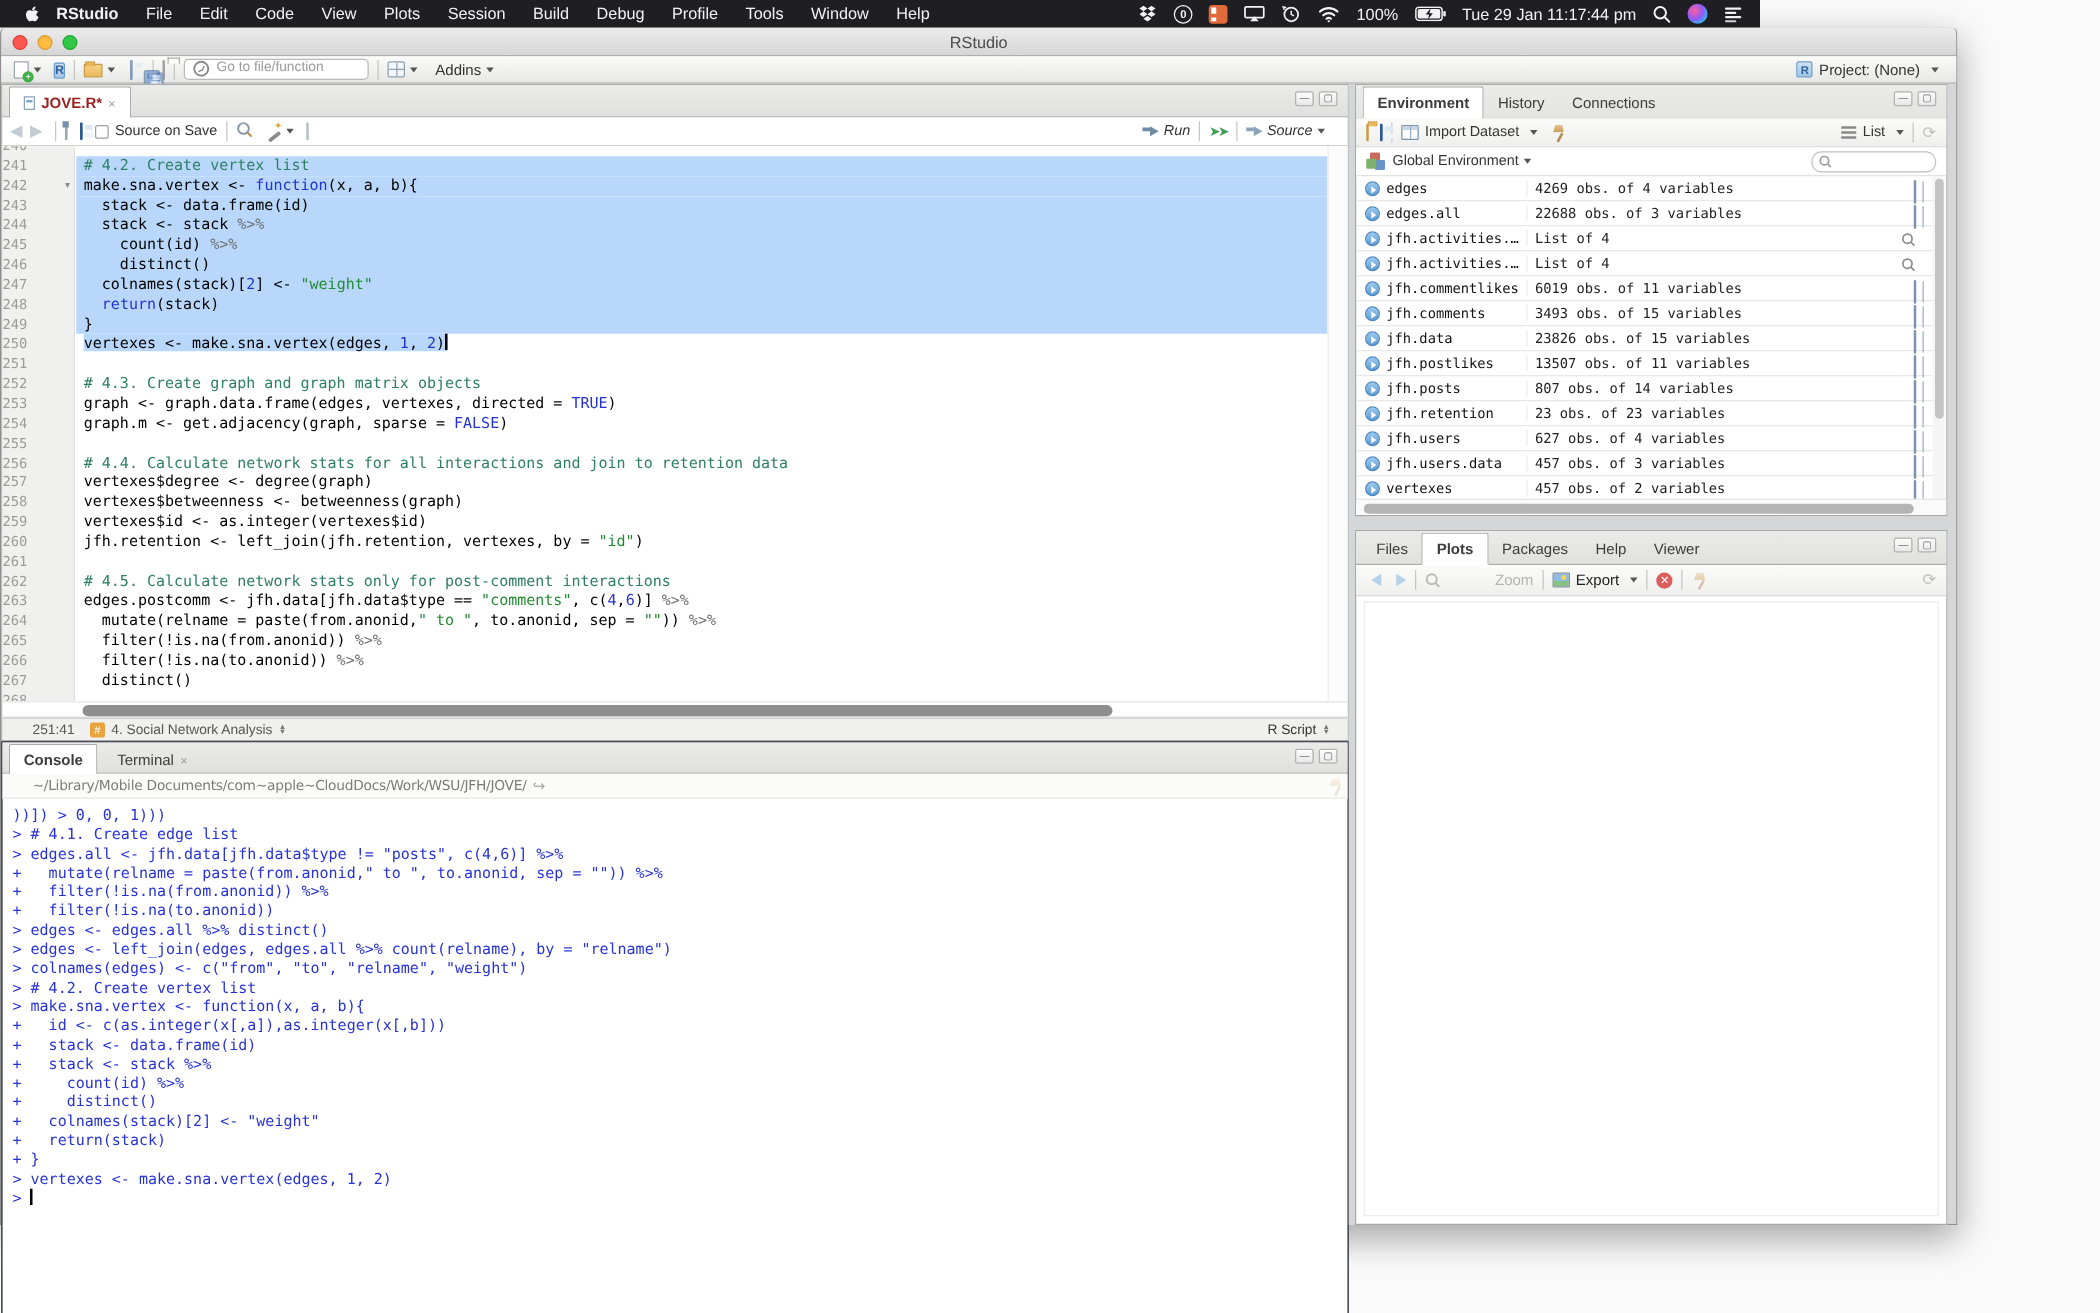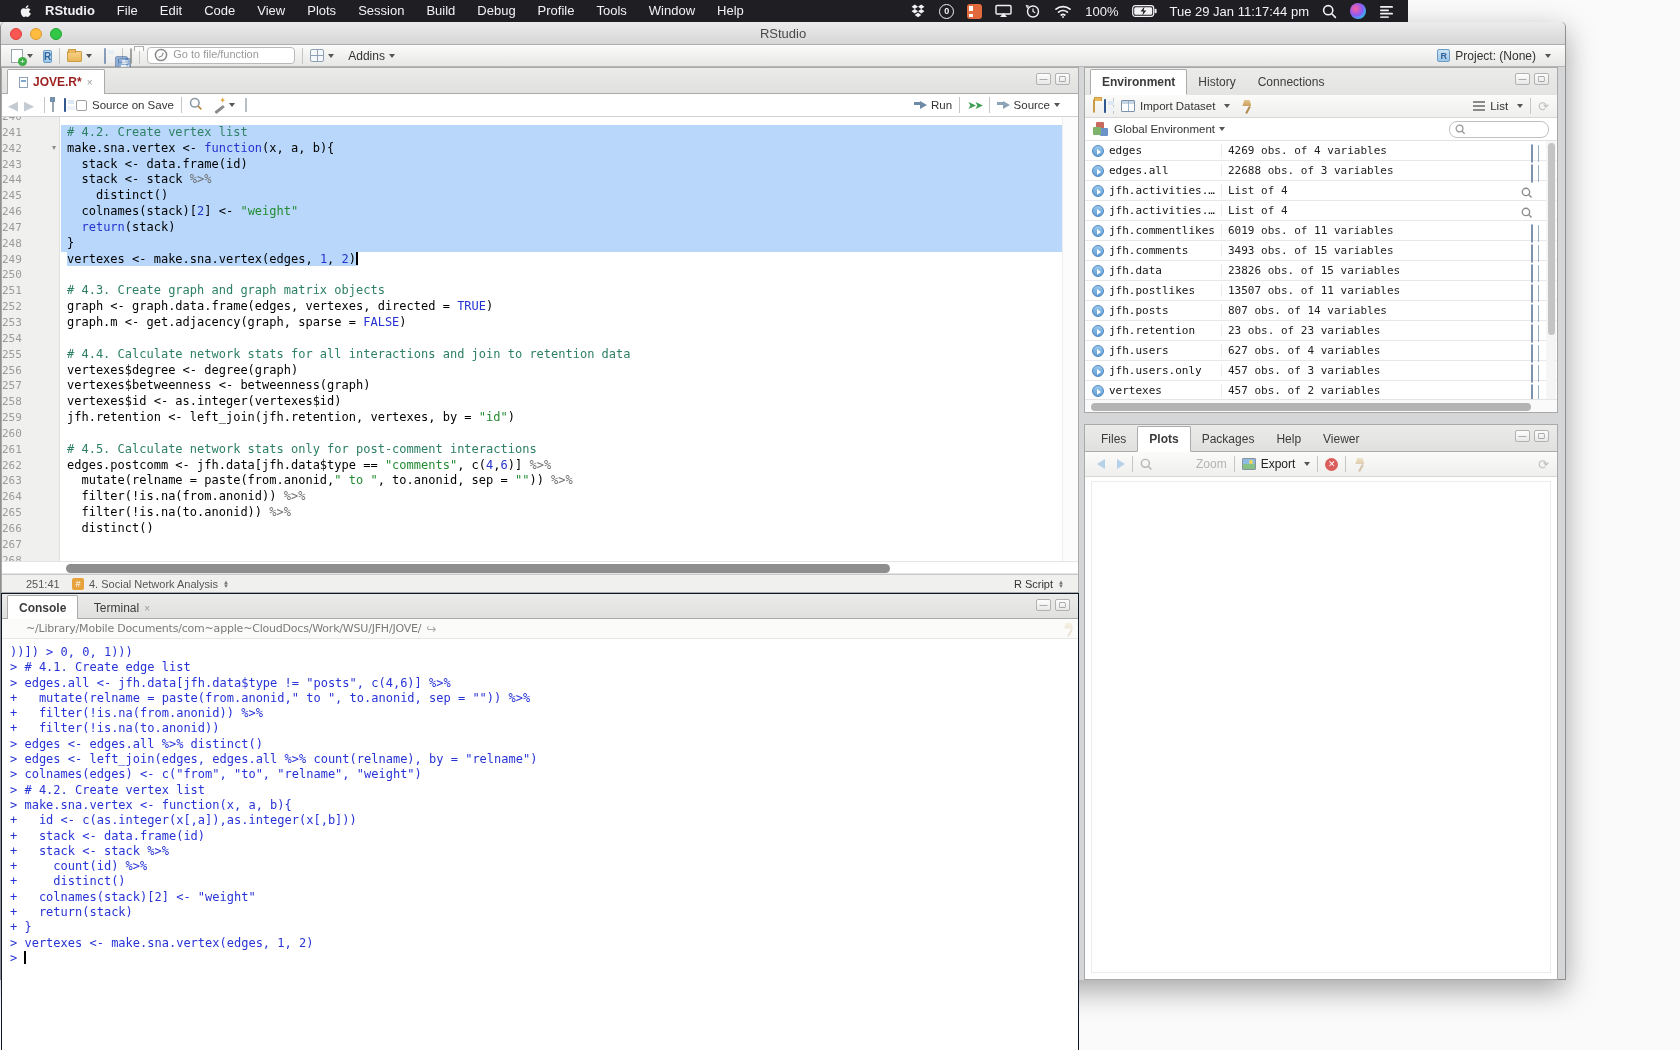--- a/index.html
+++ b/index.html
@@ -104,21 +104,21 @@
   .nav-chev { font-size:13px; color:#c3cad1; margin:0 3px; }
   .i-popout { width:13px; height:11px; border:1px solid #9aa7b2; background:#f2f6f9; position:relative; }
   .i-popout::after { content:""; position:absolute; right:-2px; top:-2px; width:5px; height:5px; background:#7591ab; }
   .i-checkbox { width:11px; height:11px; border:1px solid #9f9f9f; border-radius:2px; background:#fff; margin-right:5px; }
   .i-mag { width:14px; height:14px; }
   .i-wand { width:13px; height:13px; position:relative; }
   .i-wand::before { content:""; position:absolute; left:2px; bottom:1px; width:11px; height:2.5px;
     background:#8c8c8c; transform:rotate(-38deg); border-radius:1px; }
   .i-wand::after { content:"✦"; position:absolute; right:-1px; top:-3px; font-size:8px; color:#e2a23c; }
   .i-page { width:11px; height:13px; background:#fdfdfd; border:1px solid #b5bfc8; }
-  .runlbl { font-size:11.5px; color:#333; }
+  .runlbl { font-size:11.5px; color:#333;font-style:italic; }
   .arrow-run { width:0; height:0; border-top:4px solid transparent; border-bottom:4px solid transparent;
     border-left:7px solid #6d8ba6; display:inline-block; margin-right:4px; position:relative; }
   .arrow-stem { display:inline-block; width:6px; height:2.5px; background:#6d8ba6; margin-bottom:3px; }
   .i-rerun { font-size:11px; color:#3f9e53; letter-spacing:-2px; }
   .i-outline { width:13px; height:11px; border-top:2px solid #a6b3bd; border-bottom:2px solid #a6b3bd;
     position:relative; }
   .i-outline::before { content:""; position:absolute; left:0; top:2.5px; width:100%; height:2px; background:#a6b3bd; }
 
   
   #editor { position:absolute; left:0; right:0; top:49px; height:444px; overflow:hidden; background:#fff; }
@@ -488,20 +488,21 @@
             </div>
           </div>
         </div>
       <div id="codearea">
           <div id="code-rows">
             <div class="code-row"></div>
             <div class="code-row selfull"><span class="tk-com"># 4.2. Create vertex list</span></div>
             <div class="code-row selfull"><span class="tk-txt">make.sna.vertex &lt;- </span><span class="tk-kw">function</span><span class="tk-txt">(x, a, b){</span></div>
             <div class="code-row selfull"><span class="tk-txt">  stack &lt;- data.frame(id)</span></div>
             <div class="code-row selfull"><span class="tk-txt">  stack &lt;- stack </span><span class="tk-op">%&gt;%</span></div>
+            <div class="code-row selfull"><span class="tk-txt">    count(id) </span><span class="tk-op">%&gt;%</span></div>
             <div class="code-row selfull"><span class="tk-txt">    distinct()</span></div>
             <div class="code-row selfull"><span class="tk-txt">  colnames(stack)[</span><span class="tk-num">2</span><span class="tk-txt">] &lt;- </span><span class="tk-str">"weight"</span></div>
             <div class="code-row selfull"><span class="tk-txt">  </span><span class="tk-kw">return</span><span class="tk-txt">(stack)</span></div>
             <div class="code-row selfull"><span class="tk-txt">}</span></div>
             <div class="code-row"><span class="selpart"><span class="tk-txt">vertexes &lt;- make.sna.vertex(edges, </span><span class="tk-num">1</span><span class="tk-txt">, </span><span class="tk-num">2</span><span class="tk-txt">)</span><span class="tcaret"></span></span></div>
             <div class="code-row"></div>
             <div class="code-row"><span class="tk-com"># 4.3. Create graph and graph matrix objects</span></div>
             <div class="code-row"><span class="tk-txt">graph &lt;- graph.data.frame(edges, vertexes, directed = </span><span class="tk-kw">TRUE</span><span class="tk-txt">)</span></div>
             <div class="code-row"><span class="tk-txt">graph.m &lt;- get.adjacency(graph, sparse = </span><span class="tk-kw">FALSE</span><span class="tk-txt">)</span></div>
             <div class="code-row"></div>
@@ -691,21 +692,21 @@
           <span class="env-ico"><span class="i-table"></span></span>
         </div>
         <div class="env-row">
           <span class="expand"></span>
           <span class="env-name">jfh.users</span>
           <span class="env-val">627 obs. of 4 variables</span>
           <span class="env-ico"><span class="i-table"></span></span>
         </div>
         <div class="env-row">
           <span class="expand"></span>
-          <span class="env-name">jfh.users.only</span>
+          <span class="env-name">jfh.users.data</span>
           <span class="env-val">457 obs. of 3 variables</span>
           <span class="env-ico"><span class="i-table"></span></span>
         </div>
         <div class="env-row">
           <span class="expand"></span>
           <span class="env-name">vertexes</span>
           <span class="env-val">457 obs. of 2 variables</span>
           <span class="env-ico"><span class="i-table"></span></span>
         </div>
       </div>

